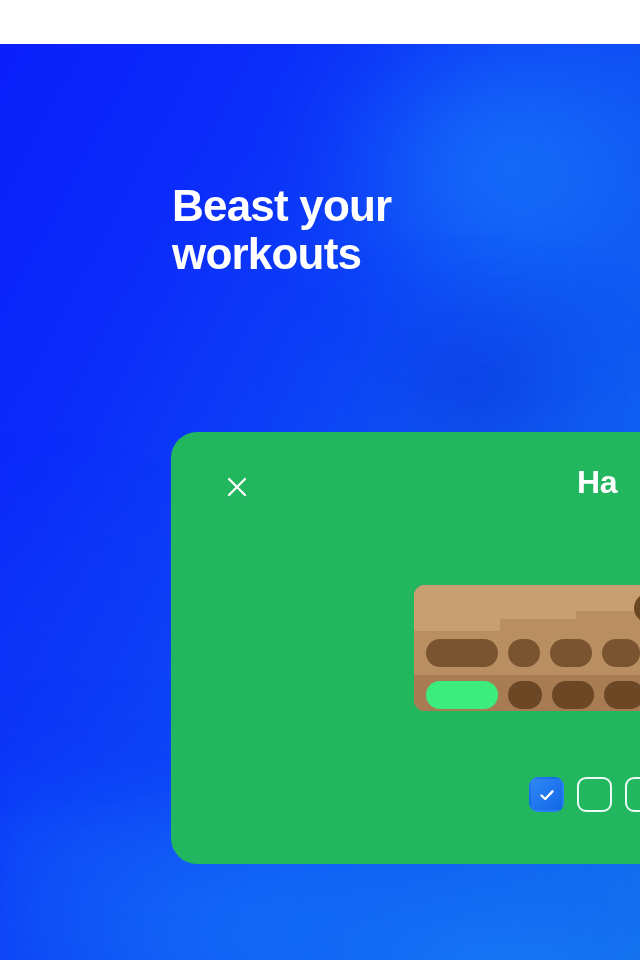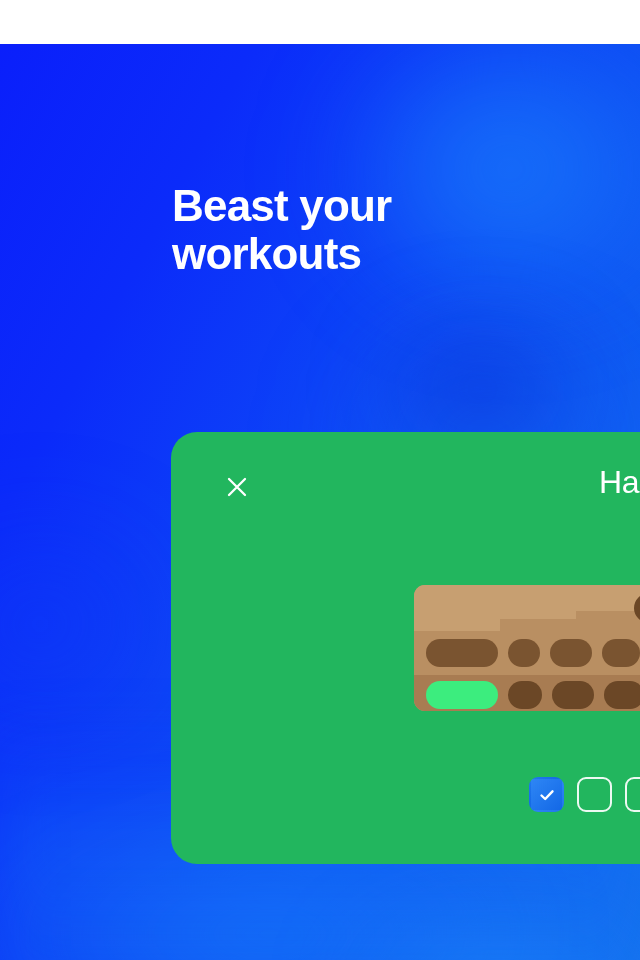--- a/index.html
+++ b/index.html
@@ -117,25 +117,25 @@
     height: 36px;
     display: flex;
     align-items: center;
     justify-content: center;
     cursor: pointer;
   }
   .card-close svg { display: block; }
 
   .card-title {
     position: absolute;
-    left: 428px;
+    left: 406px;
     top: 32px;
     color: #ffffff;
     font-size: 32px;
-    font-weight: 400;
+    font-weight: 700;
     letter-spacing: -0.3px;
     white-space: nowrap;
   }
 
   
   .keyboard {
     position: absolute;
     left: 243px;
     top: 153px;
     width: 300px;

